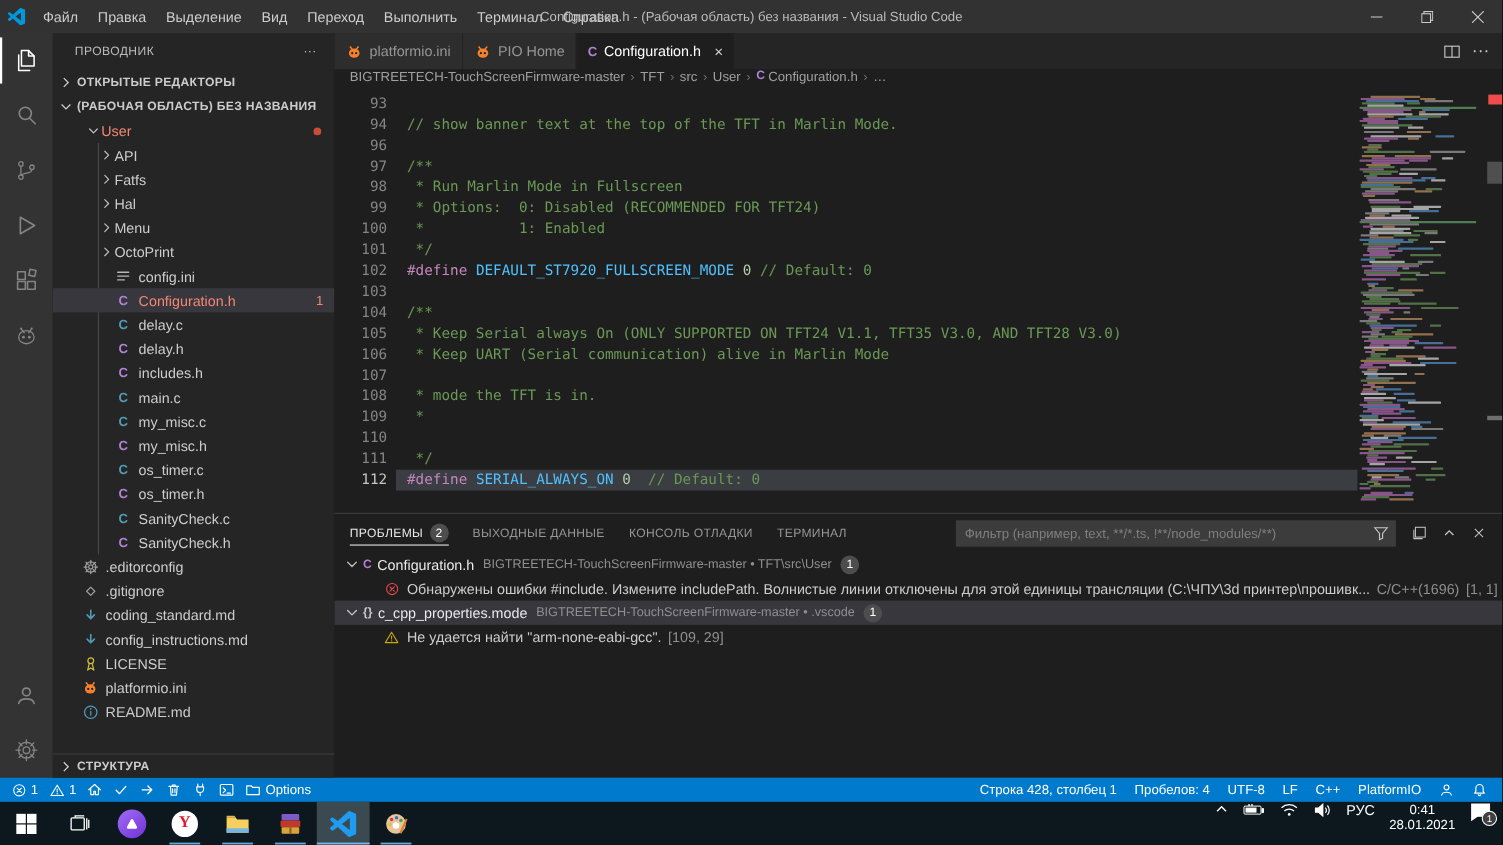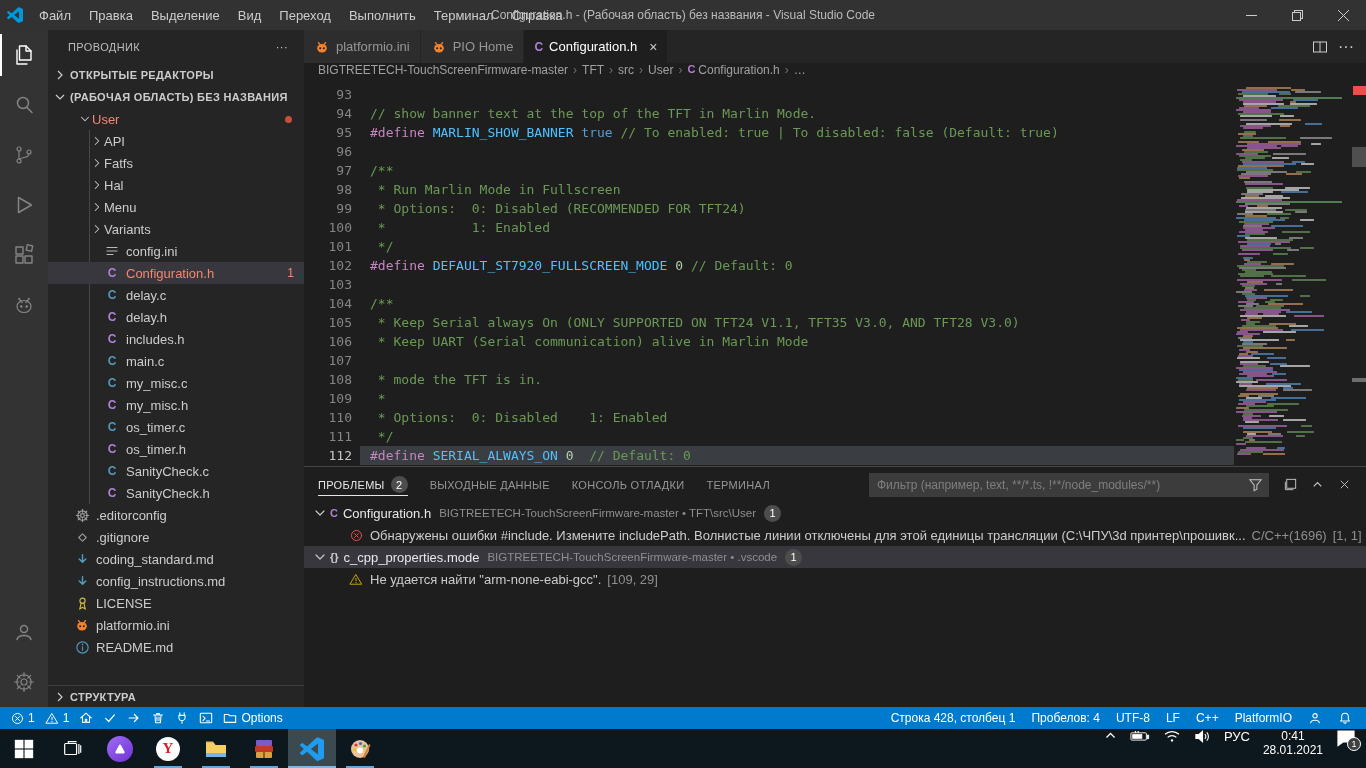--- a/index.html
+++ b/index.html
@@ -287,21 +287,21 @@
               </svg>
             </span>
             <span>Menu</span>
           </div>
           <div class="tree-row" style="padding-left: 42px;">
             <span class="chev">
               <svg width="16" height="16" viewBox="0 0 16 16" fill="none" stroke="currentColor" stroke-width="1.2" stroke-linecap="round" stroke-linejoin="round">
                 <path d="M6 4l4 4-4 4"></path>
               </svg>
             </span>
-            <span>Variants</span>
+            <span>OctoPrint</span>
           </div>
           <div class="tree-row" style="padding-left: 56px;">
             <span class="ficon">
               <svg width="16" height="16" viewBox="0 0 16 16" fill="none" stroke="currentColor" stroke-width="1.2" stroke-linecap="round" stroke-linejoin="round">
                 <path d="M3 4.5h10M3 8h10M3 11.5h6" stroke="#b7b7b7"></path>
               </svg>
             </span>
             <span>config.ini</span>
           </div>
           <div class="tree-row selected" style="padding-left: 56px;">
@@ -499,36 +499,35 @@
           <span class="bc-icon c-purple">C</span>
           <span>Configuration.h</span>
           <span class="bc-sep">›</span>
           <span>…</span>
         </div>
 
       <div class="editor">
         <div id="code">
             <div class="code-row"><div class="ln">93</div><div class="lc"></div></div>
             <div class="code-row"><div class="ln">94</div><div class="lc"><span class="tk-cmt">// show banner text at the top of the TFT in Marlin Mode.</span></div></div>
-            <div class="code-row"><div class="ln">95</div><div class="lc"><span class="tk-kw">#define </span><span class="tk-mac">MARLIN_SHOW_BANNER </span><span class="tk-kw2">true </span><span class="tk-cmt">// To enabled: true | To disabled: false (Default: true)</span></div></div>
             <div class="code-row"><div class="ln">96</div><div class="lc"></div></div>
             <div class="code-row"><div class="ln">97</div><div class="lc"><span class="tk-cmt">/**</span></div></div>
             <div class="code-row"><div class="ln">98</div><div class="lc"><span class="tk-cmt"> * Run Marlin Mode in Fullscreen</span></div></div>
             <div class="code-row"><div class="ln">99</div><div class="lc"><span class="tk-cmt"> * Options:  0: Disabled (RECOMMENDED FOR TFT24)</span></div></div>
             <div class="code-row"><div class="ln">100</div><div class="lc"><span class="tk-cmt"> *           1: Enabled</span></div></div>
             <div class="code-row"><div class="ln">101</div><div class="lc"><span class="tk-cmt"> */</span></div></div>
             <div class="code-row"><div class="ln">102</div><div class="lc"><span class="tk-kw">#define </span><span class="tk-mac">DEFAULT_ST7920_FULLSCREEN_MODE </span><span class="tk-num">0 </span><span class="tk-cmt">// Default: 0</span></div></div>
             <div class="code-row"><div class="ln">103</div><div class="lc"></div></div>
             <div class="code-row"><div class="ln">104</div><div class="lc"><span class="tk-cmt">/**</span></div></div>
             <div class="code-row"><div class="ln">105</div><div class="lc"><span class="tk-cmt"> * Keep Serial always On (ONLY SUPPORTED ON TFT24 V1.1, TFT35 V3.0, AND TFT28 V3.0)</span></div></div>
             <div class="code-row"><div class="ln">106</div><div class="lc"><span class="tk-cmt"> * Keep UART (Serial communication) alive in Marlin Mode</span></div></div>
             <div class="code-row"><div class="ln">107</div></div>
             <div class="code-row"><div class="ln">108</div><div class="lc"><span class="tk-cmt"> * mode the TFT is in.</span></div></div>
             <div class="code-row"><div class="ln">109</div><div class="lc"><span class="tk-cmt"> *</span></div></div>
-            <div class="code-row"><div class="ln">110</div><div class="lc"><span class="tk-cmt"> * Options:  0: Disabled    1: Enabled</span></div></div>
+            <div class="code-row"><div class="ln">110</div></div>
             <div class="code-row"><div class="ln">111</div><div class="lc"><span class="tk-cmt"> */</span></div></div>
             <div class="code-row hl"><div class="ln">112</div><div class="lc"><span class="tk-kw">#define </span><span class="tk-mac">SERIAL_ALWAYS_ON </span><span class="tk-num">0 </span><span class="tk-cmt"> // Default: 0</span></div></div>
           </div>
         <div class="minimap">
             <div class="mm-row">
               <span class="mm-seg" style="margin-left: 12px; width: 45.4402px; background: rgb(167, 127, 86); opacity: 0.85;"></span>
             </div>
             <div class="mm-row">
               <span class="mm-seg" style="margin-left: 3px; width: 39.5048px; background: rgb(154, 95, 154); opacity: 0.85;"></span>
               <span class="mm-seg" style="margin-left: 14.2538px; width: 14.6107px; background: rgb(167, 127, 86); opacity: 0.85;"></span>

